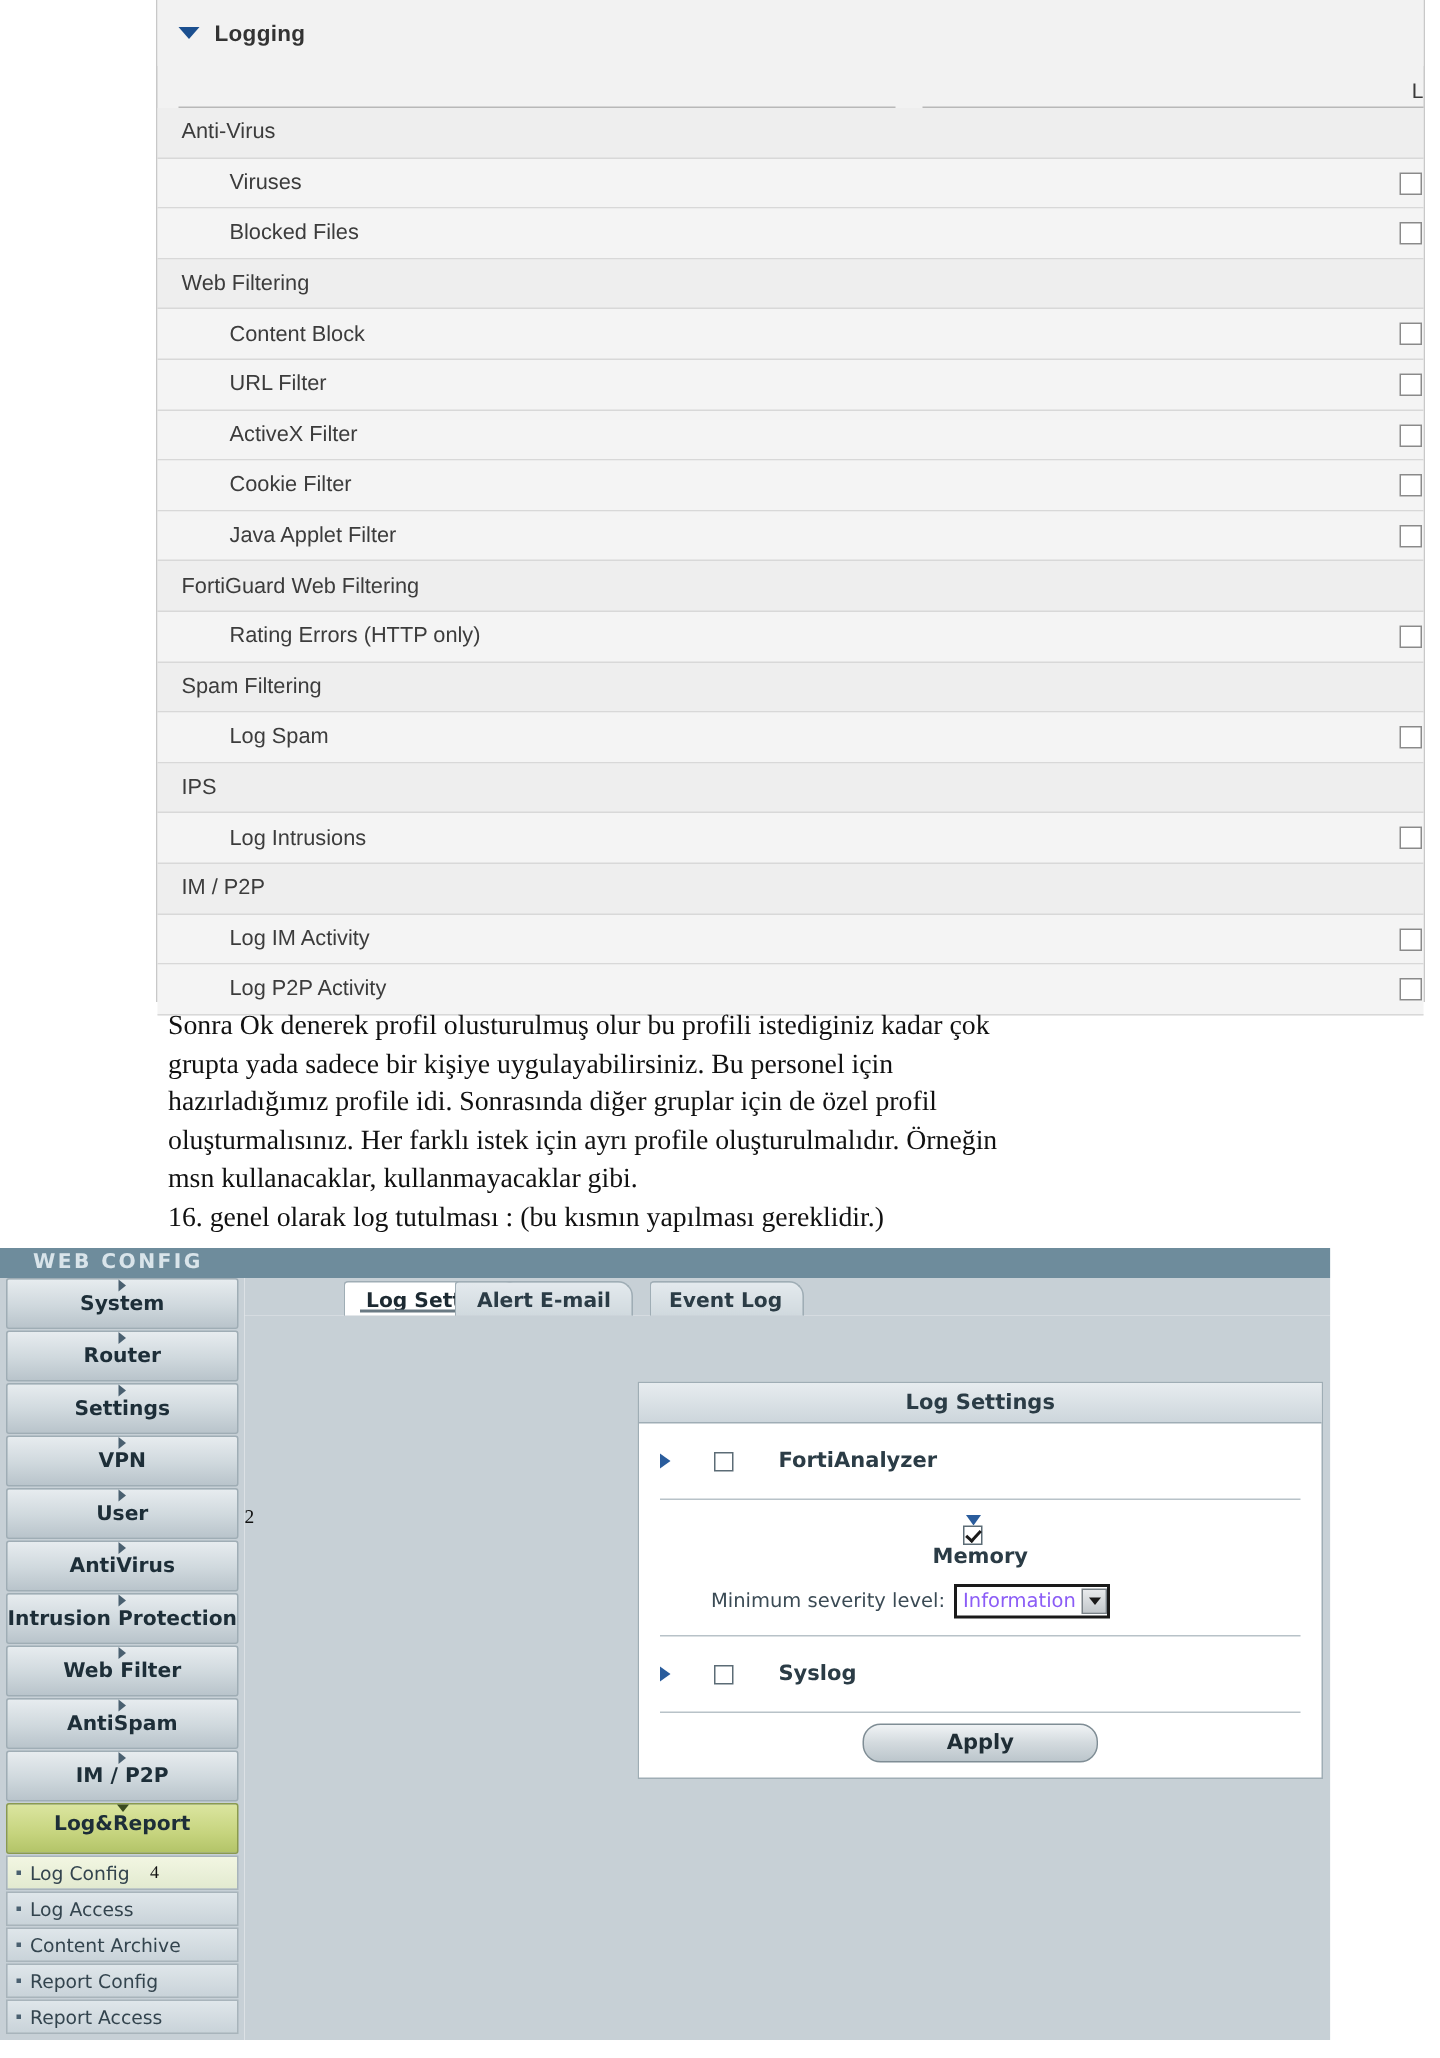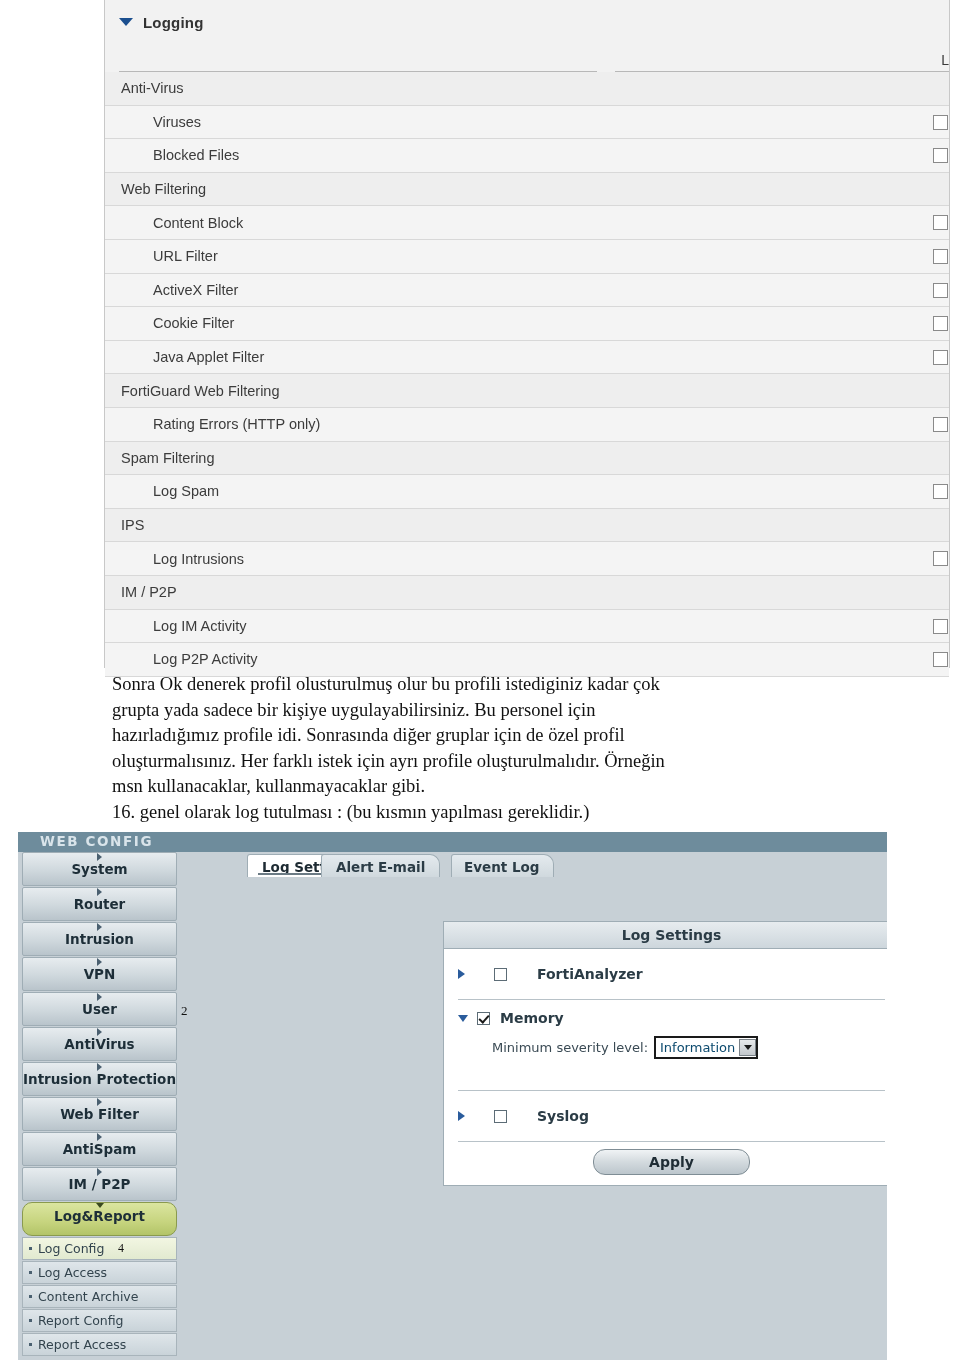--- a/index.html
+++ b/index.html
@@ -108,21 +108,21 @@
     font-family: "Liberation Serif", serif;
     font-size: 18.5px;
     line-height: 25.5px;
     color: #111111;
   }
   .para p { margin: 0; }
 
   
   .webconfig {
     position: absolute;
-    left: 18px;
+    left: 0px;
     top: 832px;
     width: 887px;
     height: 528px;
     background: #ffffff;
     overflow: hidden;
   }
   .wc-topbar {
     position: absolute;
     left: 0; top: 0;
     width: 887px;
@@ -169,21 +169,20 @@
   .side-item .slabel {
     font-size: 13.5px;
     color: #1d2e38;
     font-family: "DejaVu Sans", sans-serif;
     font-weight: bold;
     white-space: nowrap;
   }
   .side-item.selected {
     background: linear-gradient(to bottom, #dbe5a0 0%, #c6d47e 60%, #b3c468 100%);
     border-color: #8a9a4e;
-    border-radius: 10px;
   }
   .side-item.selected .arrow {
     border-left: none;
     border-top: 5px solid #3a4a20;
     border-left: 4px solid transparent;
     border-right: 4px solid transparent;
     border-bottom: none;
   }
   .side-sub {
     position: relative;
@@ -342,21 +341,21 @@
   }
   .sev-select {
     display: inline-flex;
     align-items: center;
     border: 2px solid #1a1a1a;
     background: #ffffff;
     height: 19px;
     padding: 0 0 0 4px;
     font-size: 13px;
     font-family: "DejaVu Sans", sans-serif;
-    color: #0c4a6e;
+    color: #8b5cf6;
   }
   .sev-select .caret-box {
     width: 15px;
     height: 15px;
     margin-left: 4px;
     background: linear-gradient(to bottom, #e8eaec 0%, #c3c8cc 100%);
     border: 1px solid #7a8288;
     display: flex;
     align-items: center;
     justify-content: center;
@@ -508,21 +507,21 @@
         <div class="side-item">
           <span class="arrow"></span>
           <span class="slabel">System</span>
         </div>
         <div class="side-item">
           <span class="arrow"></span>
           <span class="slabel">Router</span>
         </div>
         <div class="side-item">
           <span class="arrow"></span>
-          <span class="slabel">Intrusion</span>
+          <span class="slabel">Settings</span>
         </div>
         <div class="side-item">
           <span class="arrow"></span>
           <span class="slabel">VPN</span>
         </div>
         <div class="side-item">
           <span class="arrow"></span>
           <span class="slabel">User</span>
         </div>
         <div class="side-item">
@@ -597,21 +596,21 @@
       <div class="panel">
         <div class="panel-title">Log Settings</div>
 
         <div class="panel-row">
           <span class="row-tri"></span>
           <span class="chk"></span>
           <span class="row-label">FortiAnalyzer</span>
         </div>
 
         <div class="panel-row tall">
-          <div style="display:flex; align-items:center;">
+          <div style="display:flex; align-items:center;flex-direction:column;">
             <span class="row-tri-down"></span>
             <span class="chk checked"></span>
             <span class="row-label">Memory</span>
           </div>
           <div class="sev-line">
             <span class="sev-label">Minimum severity level:</span>
             <span class="sev-select">
               <span>Information</span>
               <span class="caret-box">
                   <span class="caret"></span>

